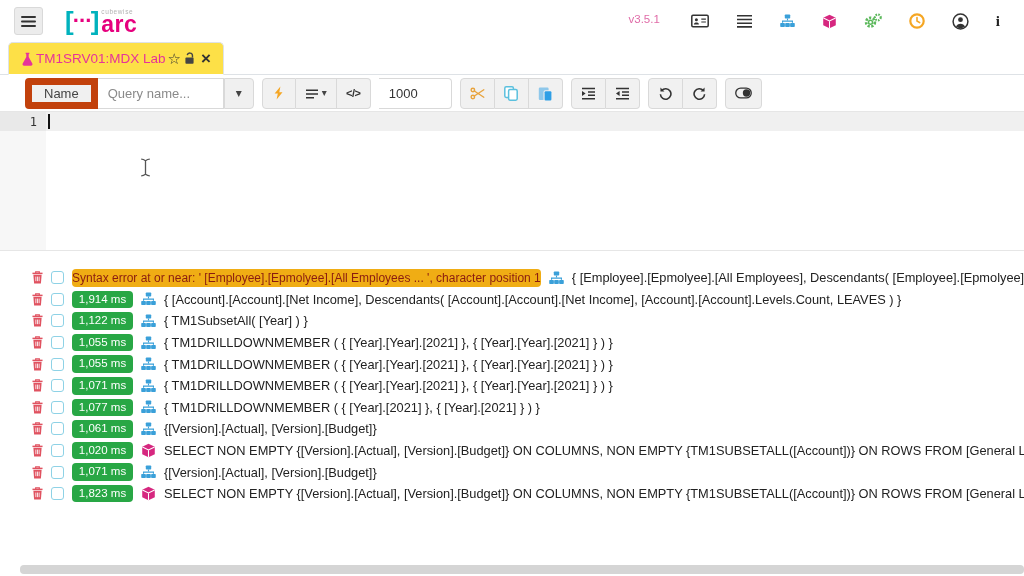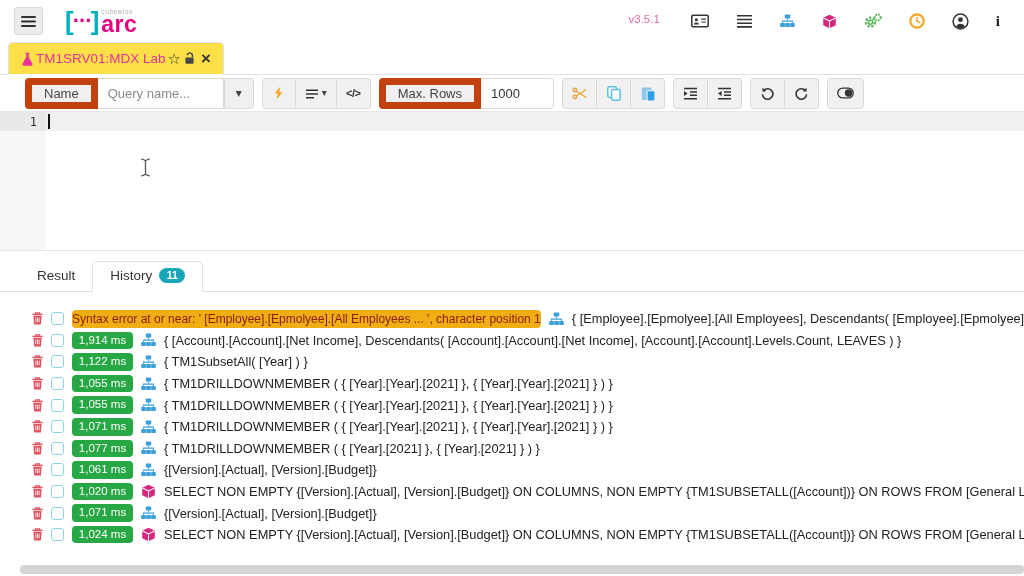--- a/index.html
+++ b/index.html
@@ -215,21 +215,20 @@
             <span>▾</span>
           </span>
         </button>
         <button class="tb-btn">
           <span class="ic" style="color: rgb(51, 51, 51);">
             <span class="code-txt">&lt;/&gt;</span>
           </span>
         </button>
       </div>
     <div class="input-group">
-      <span class="ig-label">Max. Rows</span>
       <input class="ig-input rows-input" value="1000" style="">
     </div>
     <div class="btn-group">
         <button class="tb-btn">
           <span class="ic" style="color: rgb(232, 163, 61);">
             <svg width="15" height="13" viewBox="0 0 16 14">
               <circle cx="3" cy="3.2" r="1.9" fill="none" stroke="currentColor" stroke-width="1.5"></circle>
               <circle cx="3" cy="10.8" r="1.9" fill="none" stroke="currentColor" stroke-width="1.5"></circle>
               <path d="M4.6 4.3 14.8 11M4.6 9.7 14.8 3" stroke="currentColor" stroke-width="1.5" stroke-linecap="round" fill="none"></path>
             </svg>
@@ -311,29 +310,20 @@
         <span class="caret-bar"></span>
       </div>
       <span class="ic ibeam">
           <svg width="11" height="19" viewBox="0 0 11 19">
             <path d="M1.2 1.2c1.8 0 3 .6 4.3 1.6C6.8 1.8 8 1.2 9.8 1.2M5.5 2.8v13.4M1.2 17.8c1.8 0 3-.6 4.3-1.6 1.3 1 2.5 1.6 4.3 1.6" fill="none" stroke="#555" stroke-width="1.3"></path>
           </svg>
         </span>
     </div>
   </div>
 
-  <div class="nav-tabs">
-    <div class="nav-tab">
-      <span>Result</span>
-    </div>
-    <div class="nav-tab active">
-      <span>History</span>
-      <span class="count-badge">11</span>
-    </div>
-  </div>
 
   <div class="history">
     <div class="hlist">
   <div class="hrow">
     <span class="ic trash">
             <svg width="11" height="13" viewBox="0 0 12 14">
               <path d="M0.5 2.5h11" stroke="currentColor" stroke-width="1.6"></path>
               <path d="M4 2.2V0.9h4v1.3" fill="none" stroke="currentColor" stroke-width="1.3"></path>
               <path d="M1.5 4h9l-0.8 9.5H2.3z" fill="currentColor"></path>
               <path d="M4.2 6v5M6 6v5M7.8 6v5" stroke="#fff" stroke-width="0.9"></path>
@@ -560,21 +550,21 @@
   <div class="hrow">
     <span class="ic trash">
             <svg width="11" height="13" viewBox="0 0 12 14">
               <path d="M0.5 2.5h11" stroke="currentColor" stroke-width="1.6"></path>
               <path d="M4 2.2V0.9h4v1.3" fill="none" stroke="currentColor" stroke-width="1.3"></path>
               <path d="M1.5 4h9l-0.8 9.5H2.3z" fill="currentColor"></path>
               <path d="M4.2 6v5M6 6v5M7.8 6v5" stroke="#fff" stroke-width="0.9"></path>
             </svg>
           </span>
     <span class="cbx"></span>
-    <span class="badge badge-success">1,024 ms</span>
+    <span class="badge badge-success">1,823 ms</span>
     <span class="ic qicon" style="color: rgb(214, 39, 127);">
             <svg width="15" height="15" viewBox="0 0 16 16">
               <path d="M8 0.7 14.7 4v8L8 15.3 1.3 12V4z" fill="currentColor"></path>
               <path d="M1.5 4.2 8 7.4l6.5-3.2M8 7.4v7.6" fill="none" stroke="#fff" stroke-width="1.1"></path>
             </svg>
           </span>
     <span class="qtext">SELECT NON EMPTY {[Version].[Actual], [Version].[Budget]} ON COLUMNS, NON EMPTY {TM1SUBSETALL([Account])} ON ROWS FROM [General Ledger] WHERE (</span>
   </div>
 </div>
   </div>

